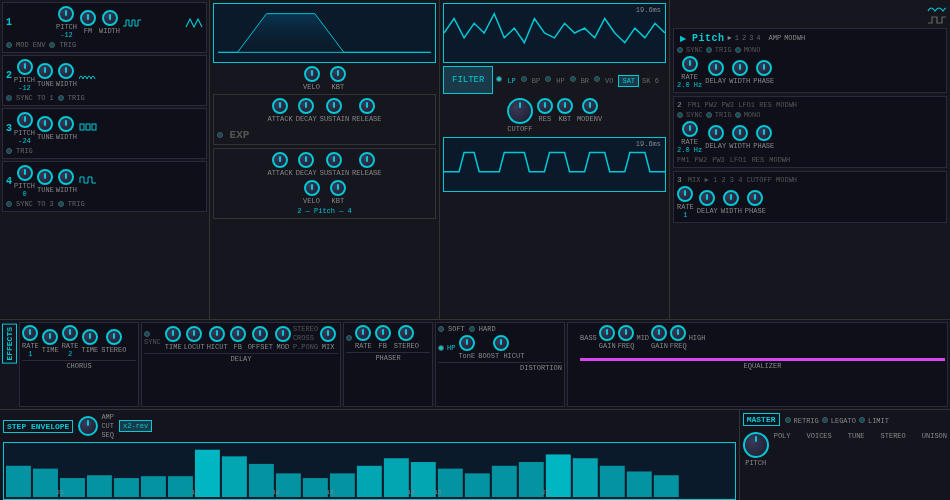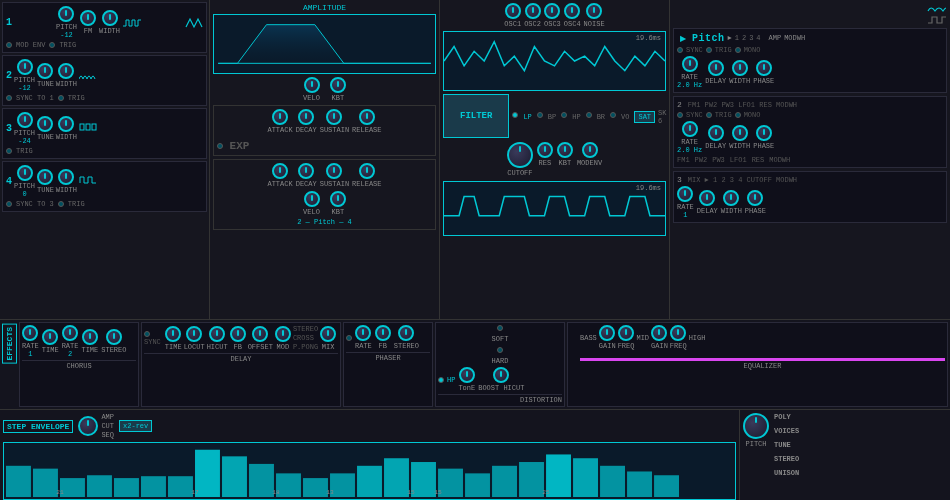--- a/index.html
+++ b/index.html
@@ -189,23 +189,23 @@
 
     .filter-mode-btn.active {
       color: #00c8d4;
     }
 
     .filter-title {
       background: #1a3a4a;
       border: 1px solid #00c8d4;
       color: #00c8d4;
       font-size: 9px;
-      font-weight: bold;
+      font-weight: normal;
       text-align: center;
-      padding: 16px;
+      padding: 8px;
       margin-bottom: 2px;
     }
 
     .filter-knob-row {
       display: flex;
       gap: 4px;
       justify-content: center;
     }
 
     
@@ -492,21 +492,20 @@
           <span class="mini-check led"></span>
           <span>SYNC TO 3</span>
           <span class="mini-check led"></span>
           <span>TRIG</span>
         </div>
       </div>
     </div>
 
     <div class="amp-mod-section">
 
-      <div style="text-align:center; font-size:8px; color:#00c8d4; margin-bottom:2px;">AMPLITUDE</div>
       <div class="amp-display">
         <svg width="100%" height="100%" viewBox="0 0 220 60">
           <defs>
             <linearGradient id="ampGrad" x1="0" y1="0" x2="0" y2="1">
               <stop offset="0%" stop-color="#0a3a5a" stop-opacity="0.8"></stop>
               <stop offset="100%" stop-color="#0a1a2a" stop-opacity="0.3"></stop>
             </linearGradient>
           </defs>
           <polygon points="0,50 20,50 50,10 100,10 130,50 220,50" fill="url(#ampGrad)" stroke="#00c8d4" stroke-width="1"></polygon>
         </svg>
@@ -575,42 +574,20 @@
             <div class="knob knob-sm"></div>
             <span class="knob-label">KBT</span>
           </div>
         </div>
         <div style="font-size:7px; color:#00c8d4; text-align:center; margin-top:2px;">2 — Pitch — 4</div>
       </div>
     </div>
 
     <div class="filter-section">
 
-      <div style="display:flex; gap:3px; justify-content:center; margin-bottom:3px;">
-        <div class="knob-group">
-          <div class="knob knob-sm"></div>
-          <span class="knob-label">OSC1</span>
-        </div>
-        <div class="knob-group">
-          <div class="knob knob-sm"></div>
-          <span class="knob-label">OSC2</span>
-        </div>
-        <div class="knob-group">
-          <div class="knob knob-sm"></div>
-          <span class="knob-label">OSC3</span>
-        </div>
-        <div class="knob-group">
-          <div class="knob knob-sm"></div>
-          <span class="knob-label">OSC4</span>
-        </div>
-        <div class="knob-group">
-          <div class="knob knob-sm"></div>
-          <span class="knob-label">NOISE</span>
-        </div>
-      </div>
 
       <div style="background:#0a1a2a; border:1px solid #00c8d4; height:60px; margin-bottom:3px; position:relative;">
         <span style="position:absolute; top:2px; right:4px; font-size:7px; color:#888;">19.6ms</span>
         <svg width="100%" height="100%" viewBox="0 0 220 60" preserveAspectRatio="none">
           <polyline points="0,30 10,15 20,35 30,20 40,30 50,10 60,35 70,25 80,40 90,15 100,30 110,35 120,20 130,30 140,25 150,35 160,15 170,30 180,40 190,25 200,35 210,20 220,30" stroke="#00c8d4" stroke-width="1.5" fill="none"></polyline>
         </svg>
       </div>
 
       <div style="display:flex; align-items:center; gap:3px; margin-bottom:2px;">
         <div class="filter-title">FILTER</div>
@@ -869,21 +846,21 @@
         <div class="knob-group">
           <div class="knob knob-sm"></div>
           <span class="knob-label">STEREO</span>
         </div>
       </div>
       <div style="text-align:center; font-size:7px; color:#888; border-top:1px solid #2a2a3a; margin-top:2px; padding-top:1px;">PHASER</div>
     </div>
 
     <div class="effect-unit" style="width:130px;">
       <div style="display:flex; flex-direction:column; gap:2px;">
-        <div style="display:flex; gap:4px; align-items:center; font-size:7px; color:#888;flex-direction:column;">
+        <div style="display:flex; gap:4px; align-items:center; font-size:7px; color:#888;">
           <span class="mini-check led"></span>
           <span>SOFT</span>
           <span class="mini-check led"></span>
           <span>HARD</span>
         </div>
         <div style="display:flex; gap:3px; align-items:center;">
           <span class="mini-check led active"></span>
           <span style="font-size:7px; color:#00c8d4;">HP</span>
           <div class="knob-group">
             <div class="knob knob-sm"></div>
@@ -974,26 +951,37 @@
           <text x="260" y="52" fill="#888" font-size="6" text-anchor="middle">18</text>
           <text x="312" y="52" fill="#888" font-size="6" text-anchor="middle">13</text>
           <text x="390" y="52" fill="#888" font-size="6" text-anchor="middle">15</text>
           <text x="416" y="52" fill="#888" font-size="6" text-anchor="middle">15</text>
           <text x="520" y="52" fill="#888" font-size="6" text-anchor="middle">25</text>
         </svg>
       </div>
     </div>
 
     <div class="master-section">
+      <div style="display:flex; align-items:center; gap:5px; margin-bottom:3px;">
+        <span class="master-title">MASTER</span>
+        <div style="display:flex; gap:3px; font-size:7px; color:#888;">
+          <span class="mini-check led"></span>
+          <span>RETRIG</span>
+          <span class="mini-check led"></span>
+          <span>LEGATO</span>
+          <span class="mini-check led"></span>
+          <span>LIMIT</span>
+        </div>
+      </div>
       <div style="display:flex; gap:5px; align-items:flex-start;">
         <div class="knob-group">
           <div class="knob" style="width:26px;height:26px;"></div>
           <span class="knob-label">PITCH</span>
         </div>
-        <div style="display:flex; flex-direction:column; font-size:7px; color:#888; gap:6px;font-weight:bold;">
+        <div style="display:flex; flex-direction:row; font-size:7px; color:#888; gap:16px;">
           <span>POLY</span>
           <span>VOICES</span>
           <span>TUNE</span>
           <span>STEREO</span>
           <span>UNISON</span>
         </div>
       </div>
     </div>
   </div>
 

